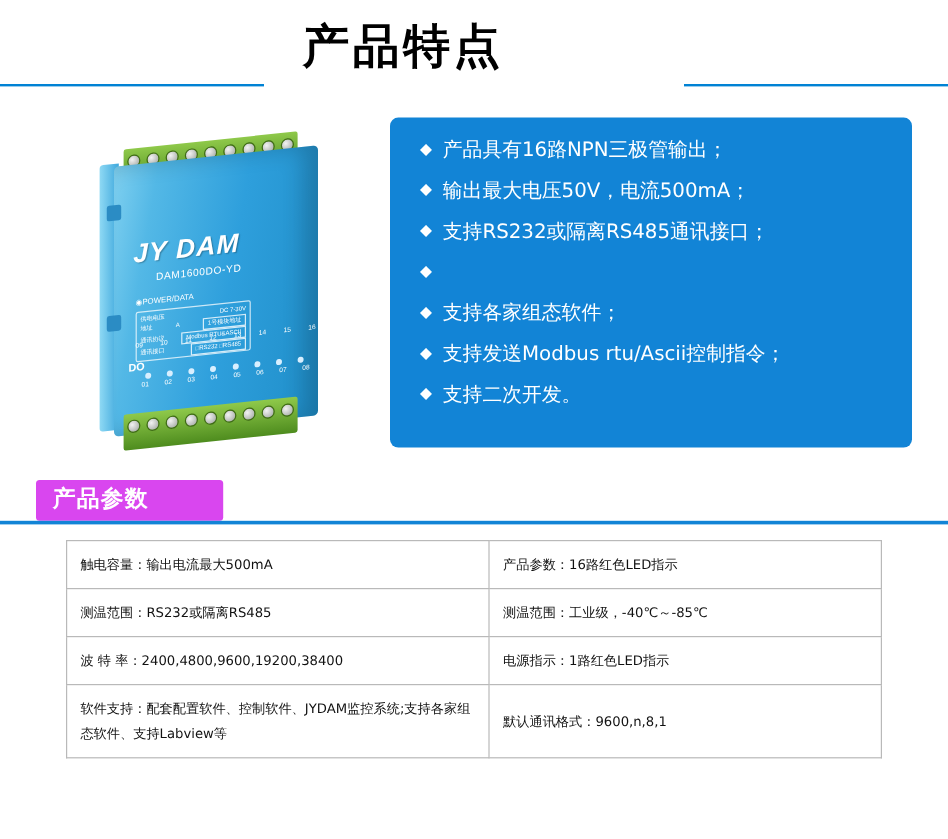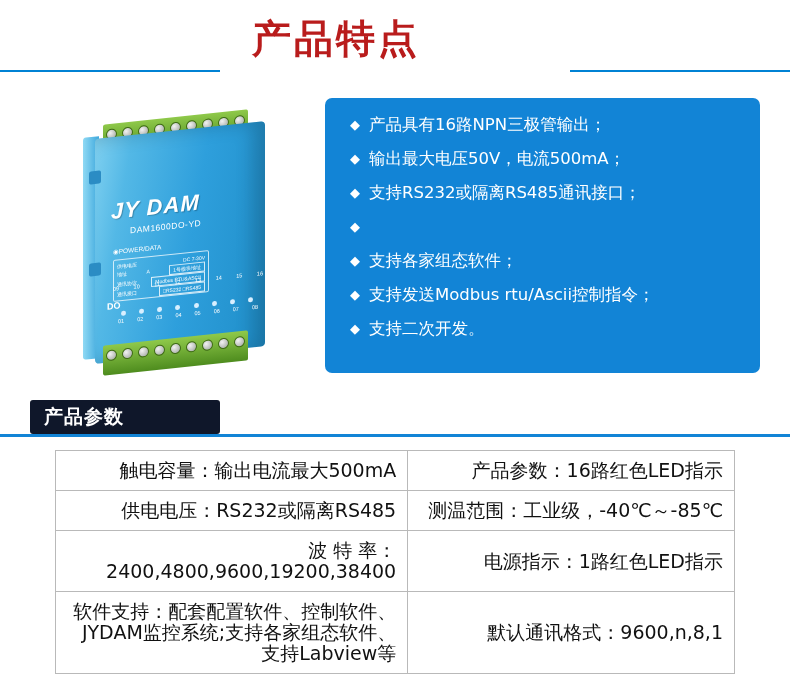--- a/index.html
+++ b/index.html
@@ -9,21 +9,21 @@
     font-family:"Liberation Sans","DejaVu Sans",sans-serif;
     position:relative;
     overflow:hidden;
   }
   
   .page-title{
     position:absolute;top:12px;left:0;width:672px;
     text-align:center;
     font-size:39px;
     font-weight:bold;
-    color:#b91c1c;
+    color:#000000;
     letter-spacing:3px;
   }
   .title-rule{
     position:absolute;top:70px;left:0;width:790px;height:2px;
     background:#0082d4;
   }
   .title-rule .gap{
     position:absolute;left:220px;top:-1px;width:350px;height:4px;background:#ffffff;
   }
 
@@ -156,47 +156,46 @@
     position:absolute;left:34px;top:76px;width:12px;height:13px;
     background:#2b8cc4;border-radius:2px;transform:skewY(-6deg);
   }
   .dev-connB{
     position:absolute;left:34px;top:168px;width:12px;height:13px;
     background:#2b8cc4;border-radius:2px;transform:skewY(-6deg);
   }
 
   
   .section-bar{
-    position:absolute;left:30px;top:400px;width:190px;height:34px;
-    background:#0f172a;
+    position:absolute;left:30px;top:400px;width:156px;height:34px;
+    background:#d946ef;
     border-radius:3px;
   }
   .section-bar .label{
     color:#ffffff;font-size:19px;font-weight:bold;
     line-height:34px;padding-left:14px;letter-spacing:1px;
   }
   .section-rule{
     position:absolute;left:0;top:434px;width:790px;height:3px;background:#1284d6;
   }
 
   
   .param-table{
     position:absolute;left:55px;top:450px;width:680px;
     border-collapse:collapse;
     table-layout:fixed;
   }
   .param-table td{
     border:1px solid #b9b9b9;
-    font-size:19px;
+    font-size:11px;
     color:#111111;
     padding:9px 11px;
     line-height:21px;
     vertical-align:middle;
     font-family:"DejaVu Sans","Liberation Sans",sans-serif;
-    text-align:right;
   }
   .param-table td.left{width:52%;}
   .param-table td.right{width:48%;}
 </style>
 </head>
 <body>
 
 <div class="page-title">产品特点</div>
 <div class="title-rule">
     <span class="gap"></span>
@@ -342,21 +341,21 @@
 </div>
 <div class="section-rule"></div>
 
 <table class="param-table">
   <tbody>
     <tr>
       <td class="left">触电容量：输出电流最大500mA</td>
       <td class="right">产品参数：16路红色LED指示</td>
     </tr>
     <tr>
-      <td class="left">供电电压：RS232或隔离RS485</td>
+      <td class="left">测温范围：RS232或隔离RS485</td>
       <td class="right">测温范围：工业级，-40℃～-85℃</td>
     </tr>
     <tr>
       <td class="left">波  特  率：2400,4800,9600,19200,38400</td>
       <td class="right">电源指示：1路红色LED指示</td>
     </tr>
     <tr>
       <td class="left">软件支持：配套配置软件、控制软件、JYDAM监控系统;支持各家组态软件、支持Labview等</td>
       <td class="right">默认通讯格式：9600,n,8,1</td>
     </tr>

